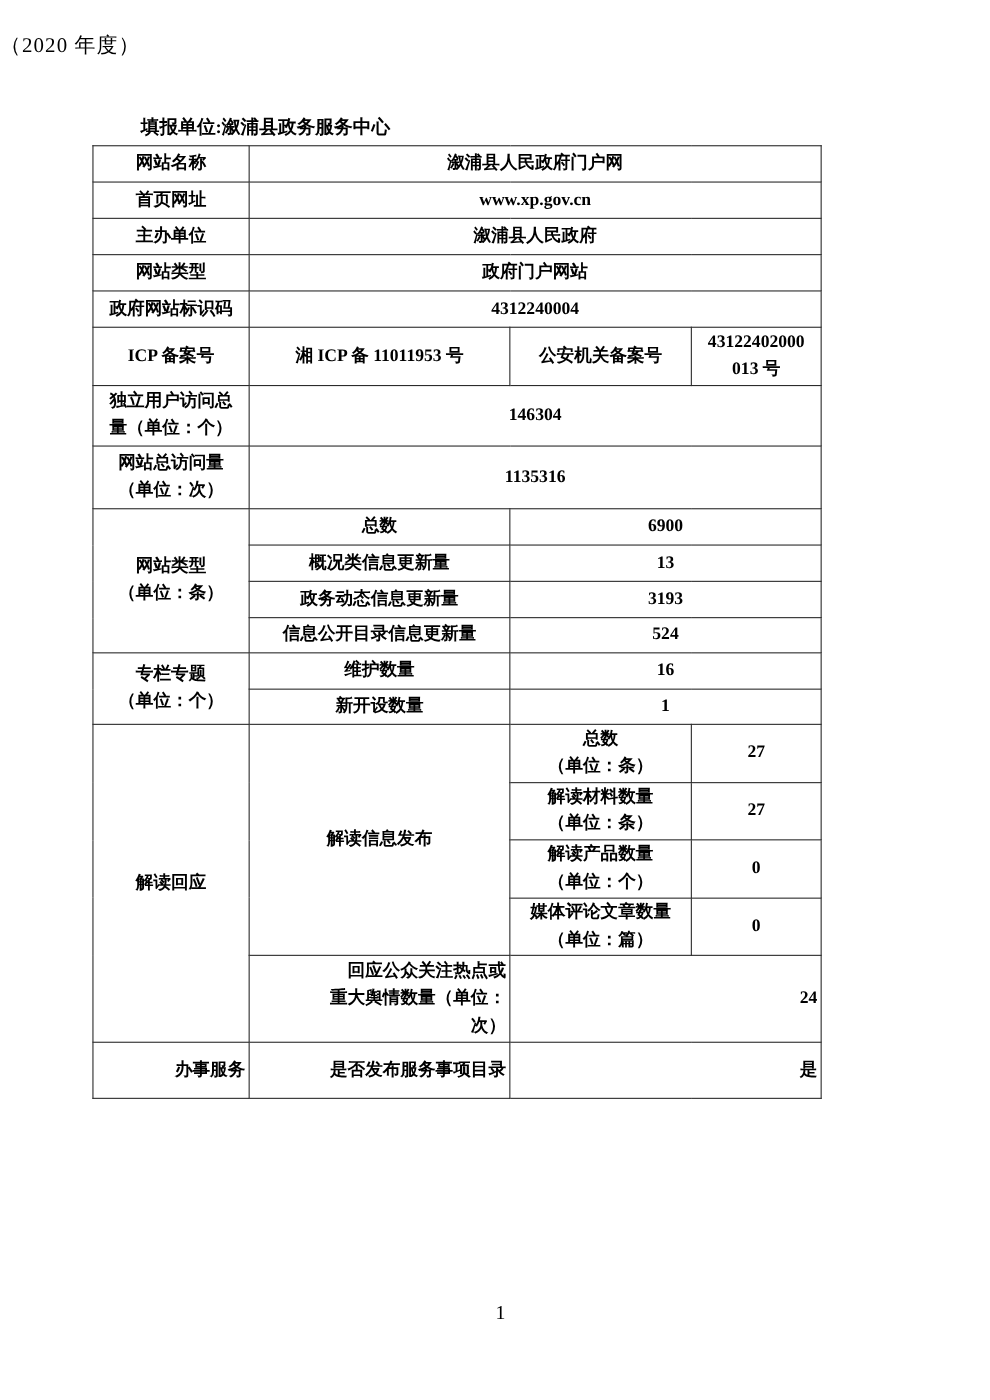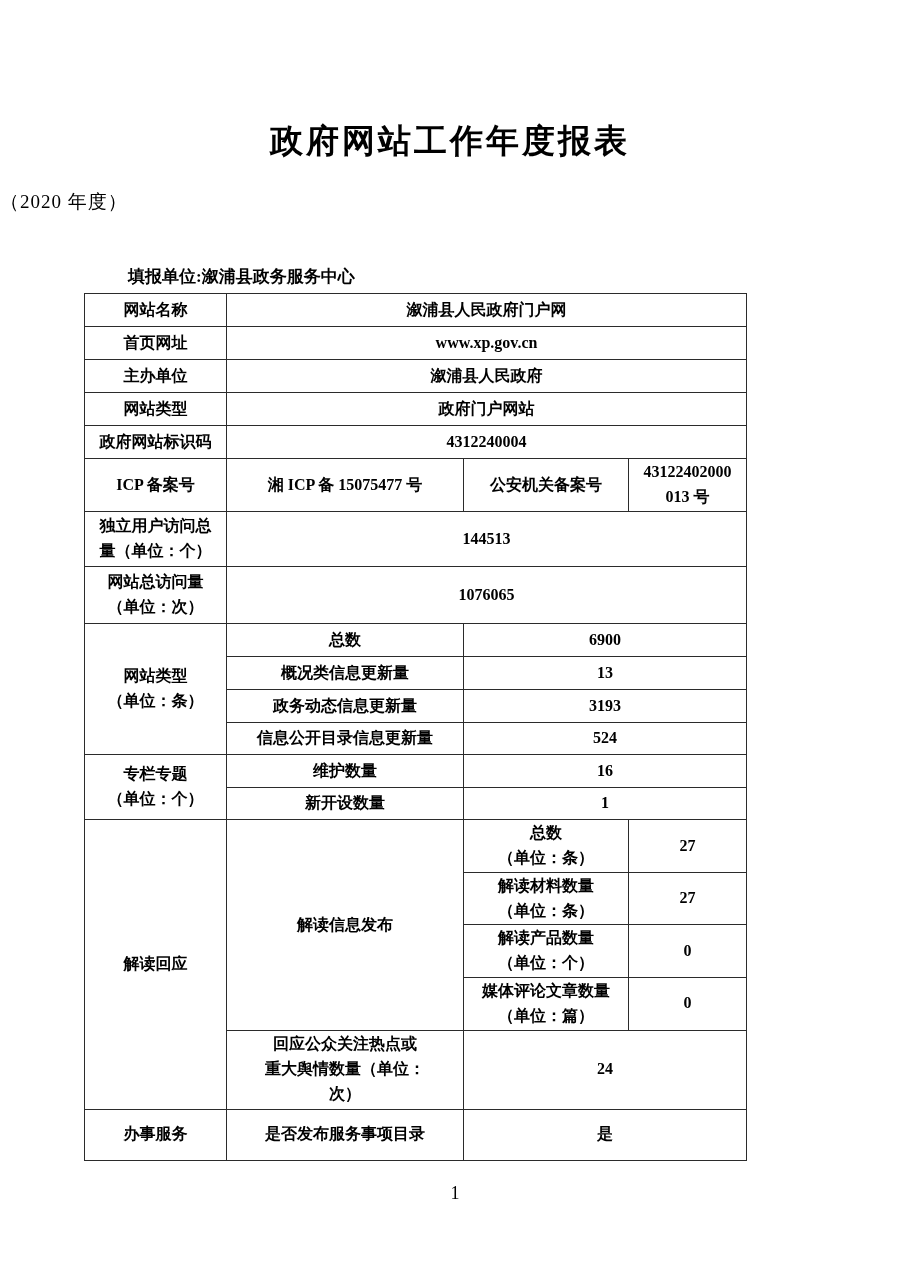--- a/index.html
+++ b/index.html
@@ -48,39 +48,38 @@
     white-space:pre-line;
     overflow:hidden;
   }
   
   tr.h32 td{height:30px;}
   tr.h52 td{height:50px;}
   tr.h54 td{height:52px;}
   tr.h56 td{height:54px;}
   tr.h31 td{height:29px;}
   tr.h51 td{height:49px;}
-  tr.h78 td{height:76px;}
-  tr.h50 td{height:48px;}
+  tr.h78 td{height:76px;text-align:right;}
+  tr.h50 td{height:48px;text-align:right;}
   td.v-bottom{vertical-align:bottom;padding-bottom:6px;}
   td.v-top{vertical-align:top;padding-top:5px;}
   .page-number{
     position:absolute;
     top:1183px;
     left:0;
     width:910px;
     text-align:center;
     font-size:18px;
   }
 </style>
 </head>
 <body>
 
 <div class="page">
 
-  <h1 class="doc-title">政府网站工作年度报表</h1>
   <div class="doc-subtitle">（2020 年度）</div>
 
   <div class="filler-line">填报单位:溆浦县政务服务中心</div>
 
   <table class="report">
     <colgroup>
       <col style="width:142px">
       <col style="width:237px">
       <col style="width:165px">
       <col style="width:118px">
@@ -101,34 +100,34 @@
       <tr class="h32">
         <td>网站类型</td>
         <td colspan="3">政府门户网站</td>
       </tr>
       <tr class="h32">
         <td>政府网站标识码</td>
         <td colspan="3">4312240004</td>
       </tr>
       <tr class="h52">
         <td>ICP 备案号</td>
-        <td>湘 ICP 备 15075477 号</td>
+        <td>湘 ICP 备 11011953 号</td>
         <td>公安机关备案号</td>
         <td>43122402000
 013 号</td>
       </tr>
       <tr class="h54">
         <td>独立用户访问总
 量（单位：个）</td>
-        <td colspan="3">144513</td>
+        <td colspan="3">146304</td>
       </tr>
       <tr class="h56">
         <td>网站总访问量
 （单位：次）</td>
-        <td colspan="3">1076065</td>
+        <td colspan="3">1135316</td>
       </tr>
 
       <tr class="h32">
         <td rowspan="4">网站类型
 （单位：条）</td>
         <td>总数</td>
         <td colspan="2">6900</td>
       </tr>
       <tr class="h32">
         <td>概况类信息更新量</td>

